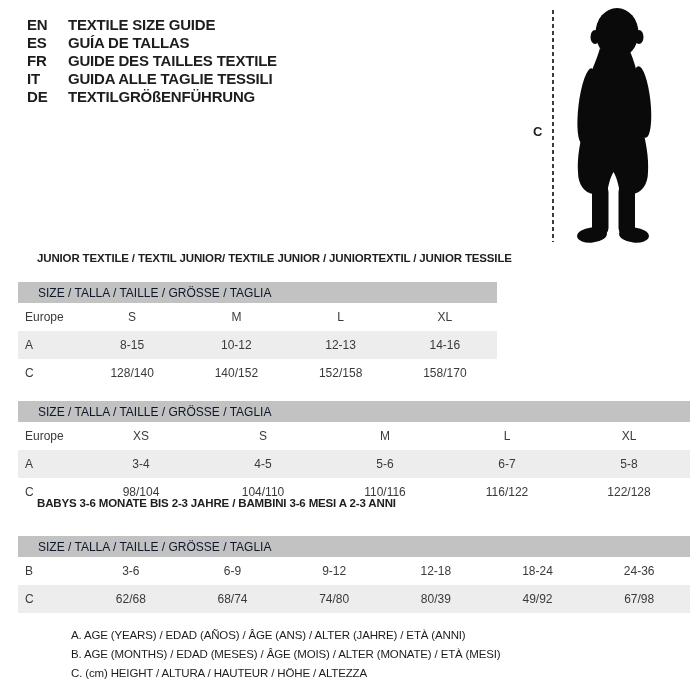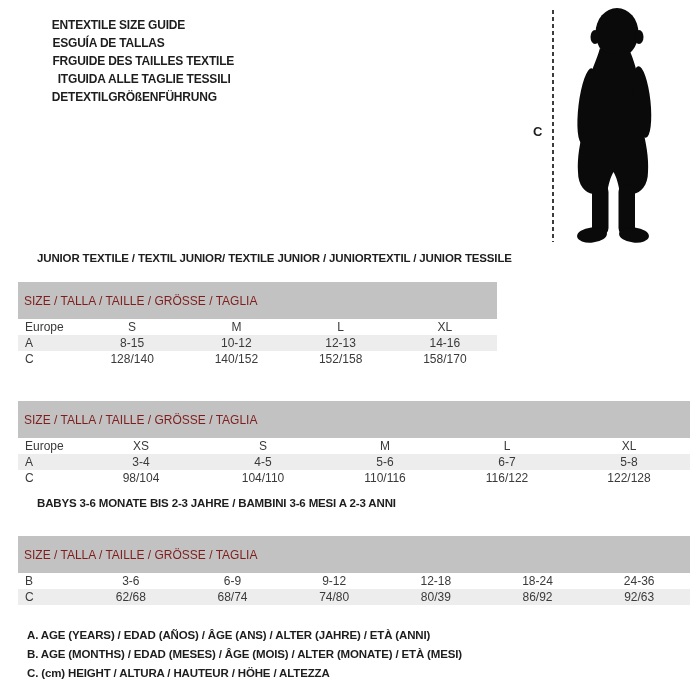--- a/index.html
+++ b/index.html
@@ -9,21 +9,21 @@
     width: 700px;
     height: 700px;
     background: #ffffff;
     font-family: "Liberation Sans", sans-serif;
     color: #1d1d1d;
     overflow: hidden;
   }
 
   
   .lang-list { position: absolute; left: 27px; top: 16px; }
-  .lang-row { display: flex; line-height: 18px; font-weight: bold; font-size: 12px; letter-spacing: -0.2px; text-align: right; }
+  .lang-row { display: flex; line-height: 18px; font-weight: bold; font-size: 15px; letter-spacing: -0.2px; }
   .lang-code { width: 41px; }
   .lang-label { }
 
   
   .measure-label {
     position: absolute; left: 533px; top: 124px;
     font-weight: bold; font-size: 13px; color: #1d1d1d;
   }
   .measure-line {
     position: absolute; left: 552px; top: 10px;
@@ -35,33 +35,33 @@
   
   .sec-title {
     position: absolute; left: 37px;
     font-weight: bold; font-size: 11.5px; letter-spacing: -0.15px;
     line-height: 19px; color: #1d1d1d; white-space: nowrap;
   }
   .sub { font-size: 7.5px; vertical-align: -2px; font-weight: bold; }
 
   
   .size-table { position: absolute; left: 18px; font-size: 12px; color: #3a3a3a; }
-  .t-row { display: flex; align-items: center; height: 16px; }
-  .t-head { height: 37px; background: var(--band, #c2c2c2); color: #7f1d1d; padding-left: 6px; }
+  .t-row { display: flex; align-items: center; height: 28px; }
+  .t-head { height: 21px; background: var(--band, #c2c2c2); color: #0f172a; padding-left: 20px; }
   .stripe { background: var(--stripe, #ededed); }
   .t-label { width: 62px; padding-left: 7px; }
   .t-cell { flex: 1 1 0; text-align: center; }
   .w479 { width: 479px; }
   .w672 { width: 672px; }
 
   
   .footnotes { position: absolute; left: 27px; top: 626px; }
   .footnote {
-    font-weight: bold; font-size: 11.5px; letter-spacing: -0.15px;
-    line-height: 19px; color: #1d1d1d; white-space: nowrap;
+    font-weight: normal; font-size: 11.5px; letter-spacing: -0.15px;
+    line-height: 19px; color: #1d1d1d; white-space: nowrap; margin-left: 44px;
   }
 </style>
 </head>
 <body>
 
 <div class="page">
 
   <div class="lang-list">
     <div class="lang-row">
       <span class="lang-code">EN</span>
@@ -170,22 +170,22 @@
       <span class="t-cell">12-18</span>
       <span class="t-cell">18-24</span>
       <span class="t-cell">24-36</span>
     </div>
     <div class="t-row stripe">
       <span class="t-label">C</span>
       <span class="t-cell">62/68</span>
       <span class="t-cell">68/74</span>
       <span class="t-cell">74/80</span>
       <span class="t-cell">80/39</span>
-      <span class="t-cell">86/92</span>
-      <span class="t-cell">92/63</span>
+      <span class="t-cell">49/92</span>
+      <span class="t-cell">67/98</span>
     </div>
   </div>
 
   <div class="footnotes">
     <div class="footnote">A. AGE (YEARS) / EDAD (AÑOS) / ÂGE (ANS) / ALTER (JAHRE) / ETÀ (ANNI)</div>
     <div class="footnote">B. AGE (MONTHS) / EDAD (MESES) / ÂGE (MOIS) / ALTER (MONATE) / ETÀ (MESI)</div>
     <div class="footnote">C. (cm) HEIGHT / ALTURA / HAUTEUR / HÖHE / ALTEZZA</div>
   </div>
 
 </div>

